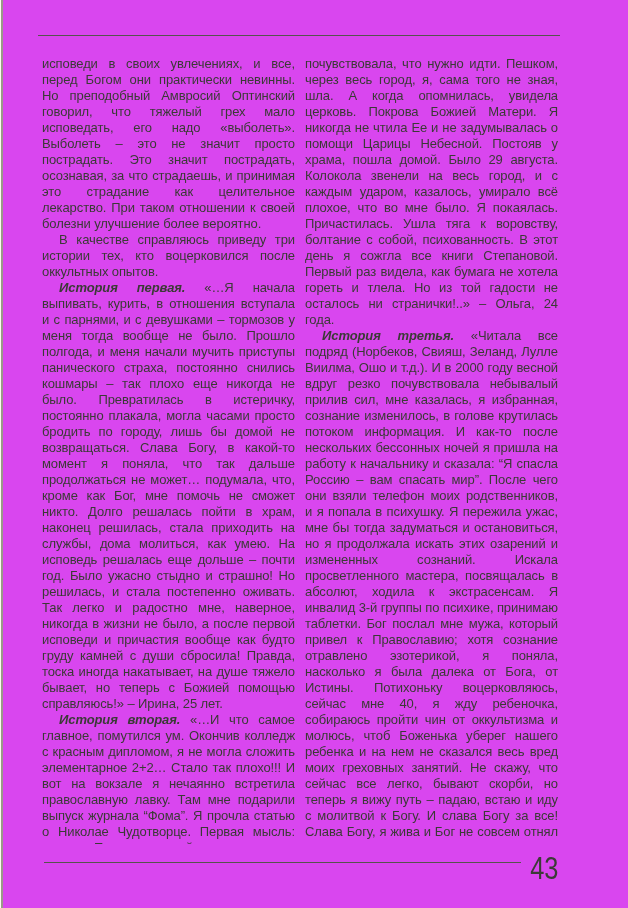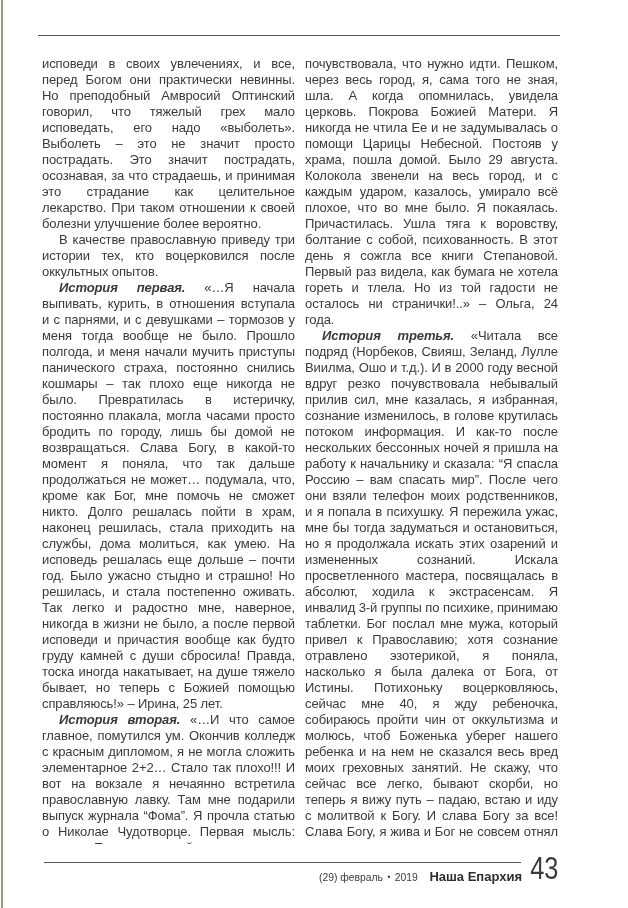--- a/index.html
+++ b/index.html
@@ -1,19 +1,19 @@
 <!DOCTYPE html>
 <html lang="ru"><head>
 <meta charset="utf-8">
 <style>
   html,body{margin:0;padding:0;background:#e8e8e8;}
   .page{
     position:relative;
     width:628px;height:908px;
-    background:#ffffff;
+    background:#d946ef;
     overflow:hidden;
     font-family:"Liberation Sans", sans-serif;
     color:#3b3a36;
   }
   .edge-white{position:absolute;left:0;top:0;bottom:0;width:1px;background:#fdfbf2;}
   .edge-line{position:absolute;left:1px;top:0;bottom:0;width:2px;background:#9b988a;}
   .rule{position:absolute;height:1px;background:#56544e;}
   .rule-top{left:38px;top:35px;width:522px;}
   .rule-bottom{left:44px;top:862px;width:477px;height:1.3px;}
   .columns{
@@ -65,35 +65,31 @@
 
   <div class="edge-white"></div>
   <div class="edge-line"></div>
 
   <div class="rule rule-top"></div>
 
   <div class="columns">
 
     <div class="col">
       <p><b></b><span>исповеди в своих увлечениях, и все, перед Богом они практически невинны. Но преподобный Амвросий Оптинский говорил, что тяжелый грех мало исповедать, его надо «выболеть». Выболеть – это не значит просто пострадать. Это значит пострадать, осознавая, за что страдаешь, и принимая это страдание как целительное лекарство. При таком отношении к своей болезни улучшение более вероятно.</span></p>
-      <p class="indent"><b></b><span>В качестве православную приведу три истории тех, кто воцерковился после оккультных опытов.</span></p>
+      <p class="indent"><b></b><span>В качестве справляюсь приведу три истории тех, кто воцерковился после оккультных опытов.</span></p>
       <p class="indent"><b>История первая.</b><span> «…Я начала выпивать, курить, в отношения вступала и с парнями, и с девушками – тормозов у меня тогда вообще не было. Прошло полгода, и меня начали мучить приступы панического страха, постоянно снились кошмары – так плохо еще никогда не было. Превратилась в истеричку, постоянно плакала, могла часами просто бродить по городу, лишь бы домой не возвращаться. Слава Богу, в какой-то момент я поняла, что так дальше продолжаться не может… подумала, что, кроме как Бог, мне помочь не сможет никто. Долго решалась пойти в храм, наконец решилась, стала приходить на службы, дома молиться, как умею. На исповедь решалась еще дольше – почти год. Было ужасно стыдно и страшно! Но решилась, и стала постепенно оживать. Так легко и радостно мне, наверное, никогда в жизни не было, а после первой исповеди и причастия вообще как будто груду камней с души сбросила! Правда, тоска иногда накатывает, на душе тяжело бывает, но теперь с Божией помощью справляюсь!» – Ирина, 25 лет.</span></p>
       <p class="indent"><b>История вторая.</b><span> «…И что самое главное, помутился ум. Окончив колледж с красным дипломом, я не могла сложить элементарное 2+2… Стало так плохо!!! И вот на вокзале я нечаянно встретила православную лавку. Там мне подарили выпуск журнала “Фома”. Я прочла статью о Николае Чудотворце. Первая мысль: сказки. Приехав домой, почувствовала боль. Душевную. Меня терзали такие душевные муки, что думала: умру. Встала я на колени и говорю изображению на журнале: “Помоги! Мне так плохо!” И вдруг я</span></p>
     </div>
 
     <div class="col">
       <p><b></b><span>почувствовала, что нужно идти. Пешком, через весь город, я, сама того не зная, шла. А когда опомнилась, увидела церковь. Покрова Божией Матери. Я никогда не чтила Ее и не задумывалась о помощи Царицы Небесной. Постояв у храма, пошла домой. Было 29 августа. Колокола звенели на весь город, и с каждым ударом, казалось, умирало всё плохое, что во мне было. Я покаялась. Причастилась. Ушла тяга к воровству, болтание с собой, психованность. В этот день я сожгла все книги Степановой. Первый раз видела, как бумага не хотела гореть и тлела. Но из той гадости не осталось ни странички!..» – Ольга, 24 года.</span></p>
       <p class="indent"><b>История третья.</b><span> «Читала все подряд (Норбеков, Свияш, Зеланд, Лулле Виилма, Ошо и т.д.). И в 2000 году весной вдруг резко почувствовала небывалый прилив сил, мне казалась, я избранная, сознание изменилось, в голове крутилась потоком информация. И как-то после нескольких бессонных ночей я пришла на работу к начальнику и сказала: “Я спасла Россию – вам спасать мир”. После чего они взяли телефон моих родственников, и я попала в психушку. Я пережила ужас, мне бы тогда задуматься и остановиться, но я продолжала искать этих озарений и измененных сознаний. Искала просветленного мастера, посвящалась в абсолют, ходила к экстрасенсам. Я инвалид 3-й группы по психике, принимаю таблетки. Бог послал мне мужа, который привел к Православию; хотя сознание отравлено эзотерикой, я поняла, насколько я была далека от Бога, от Истины. Потихоньку воцерковляюсь, сейчас мне 40, я жду ребеночка, собираюсь пройти чин от оккультизма и молюсь, чтоб Боженька уберег нашего ребенка и на нем не сказался весь вред моих греховных занятий. Не скажу, что сейчас все легко, бывают скорби, но теперь я вижу путь – падаю, встаю и иду с молитвой к Богу. И слава Богу за все! Слава Богу, я жива и Бог не совсем отнял у меня разум, я могу молиться, размышлять и каяться!» – Елена, 40 лет.</span></p>
     </div>
 
   </div>
 
 
   <div class="rule rule-bottom"></div>
 
-  <div class="footer-meta">
-    <span class="meta-condensed"><span>(29) февраль</span><span class="bullet">•</span><span>2019</span></span>
-    <span class="footer-magazine">Наша Епархия</span>
-  </div>
 
   <div class="page-number">43</div>
 
 </div>
 
 </body></html>

